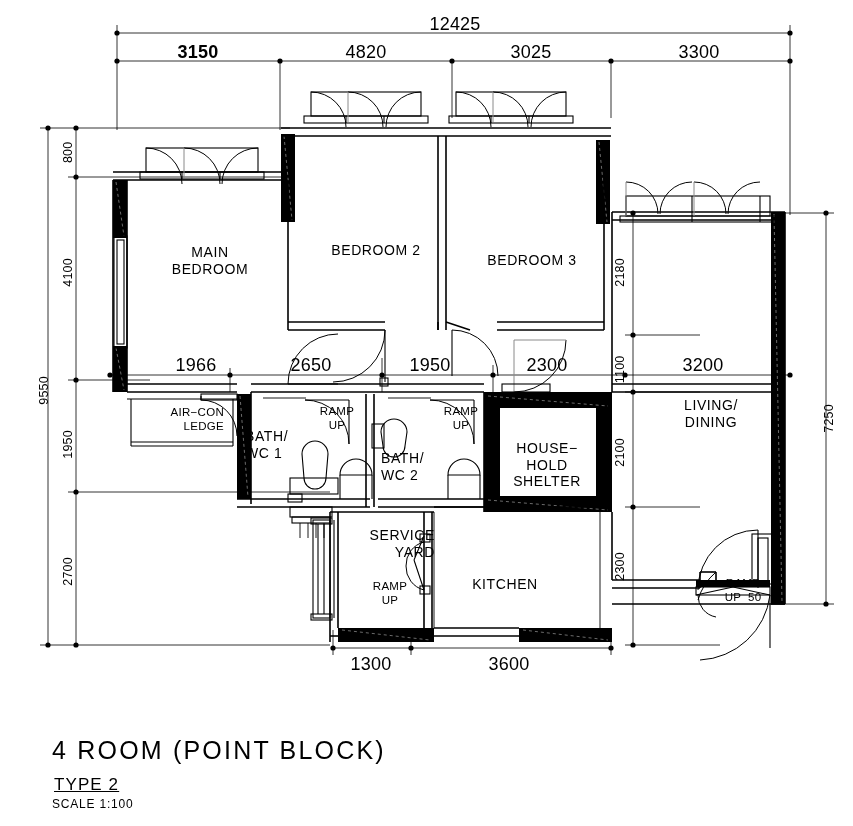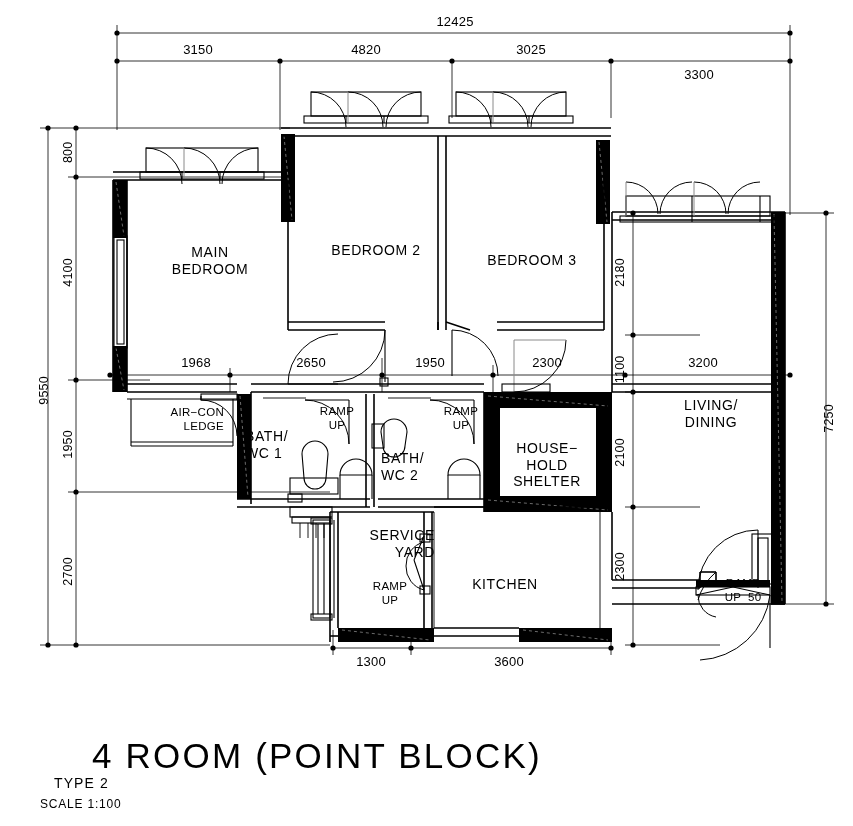--- a/index.html
+++ b/index.html
@@ -4,26 +4,26 @@
 <style>
   html,body{margin:0;padding:0;background:#ffffff;}
   body{width:853px;height:826px;position:relative;overflow:hidden;
        font-family:"Liberation Sans",sans-serif;color:#000;}
   #plan{position:absolute;left:0;top:0;width:853px;height:826px;}
   .ttl{position:absolute;left:0;top:0;width:853px;height:826px;pointer-events:none;}
   .lbl{position:absolute;white-space:pre;text-align:center;line-height:1.18;
        font-family:"Liberation Sans",sans-serif;color:#000;}
   .rm{font-size:14px;letter-spacing:.6px;}
   .sm{font-size:11.5px;letter-spacing:.3px;}
-  .dim{font-size:13px;letter-spacing:.2px;}
+  .dim{font-size:18px;letter-spacing:.2px;}
   .dimv{font-size:12.5px;letter-spacing:.2px;transform-origin:50% 50%;
         transform:rotate(-90deg);}
-  .title-main{position:absolute;left:52px;top:736px;font-size:35px;letter-spacing:2.2px;margin-left:40px;}
-  .title-sub{position:absolute;left:54px;top:775px;font-size:14px;letter-spacing:1.1px;}
-  .title-scale{position:absolute;left:40px;top:797px;font-size:12px;letter-spacing:.8px;}
+  .title-main{position:absolute;left:52px;top:736px;font-size:25px;letter-spacing:2.2px;}
+  .title-sub{position:absolute;left:54px;top:775px;font-size:17px;letter-spacing:1.1px;text-decoration:underline;}
+  .title-scale{position:absolute;left:52px;top:797px;font-size:12px;letter-spacing:.8px;}
 </style>
 </head>
 <body>
 
 <svg id="plan" viewBox="0 0 853 826">
   <defs>
     <style>
       .w{fill:none;stroke:#000;stroke-width:1.6;}
       .t{fill:none;stroke:#000;stroke-width:1.1;}
       .th{fill:none;stroke:#000;stroke-width:0.9;}
@@ -371,32 +371,32 @@
 <div class="lbl sm" style="left:311px;top:405px;width:52px;">RAMP
 UP</div>
 <div class="lbl sm" style="left:435px;top:405px;width:52px;">RAMP
 UP</div>
 <div class="lbl sm" style="left:364px;top:580px;width:52px;">RAMP
 UP</div>
 <div class="lbl sm" style="left:707px;top:577px;width:72px;">RAMP
 UP  50</div>
 
 <div class="lbl dim" style="left:415px;top:14px;width:80px;">12425</div>
-<div class="lbl dim" style="left:168px;top:42px;width:60px;">3150</div>
+<div class="lbl dim" style="left:168px;top:42px;width:60px;font-weight:bold;">3150</div>
 <div class="lbl dim" style="left:336px;top:42px;width:60px;">4820</div>
 <div class="lbl dim" style="left:501px;top:42px;width:60px;">3025</div>
-<div class="lbl dim" style="left:669px;top:42px;width:60px;margin-top:25px;">3300</div>
+<div class="lbl dim" style="left:669px;top:42px;width:60px;">3300</div>
 
 <div class="lbl dimv" style="left:14px;top:383px;width:60px;">9550</div>
 <div class="lbl dimv" style="left:38px;top:145px;width:60px;">800</div>
 <div class="lbl dimv" style="left:38px;top:265px;width:60px;">4100</div>
 <div class="lbl dimv" style="left:38px;top:437px;width:60px;">1950</div>
 <div class="lbl dimv" style="left:38px;top:564px;width:60px;">2700</div>
 
-<div class="lbl dim" style="left:166px;top:355px;width:60px;">1968</div>
+<div class="lbl dim" style="left:166px;top:355px;width:60px;">1966</div>
 <div class="lbl dim" style="left:281px;top:355px;width:60px;">2650</div>
 <div class="lbl dim" style="left:400px;top:355px;width:60px;">1950</div>
 <div class="lbl dim" style="left:517px;top:355px;width:60px;">2300</div>
 <div class="lbl dim" style="left:673px;top:355px;width:60px;">3200</div>
 
 <div class="lbl dimv" style="left:590px;top:265px;width:60px;">2180</div>
 <div class="lbl dimv" style="left:590px;top:362px;width:60px;">1100</div>
 <div class="lbl dimv" style="left:590px;top:445px;width:60px;">2100</div>
 <div class="lbl dimv" style="left:590px;top:559px;width:60px;">2300</div>
 <div class="lbl dimv" style="left:799px;top:411px;width:60px;">7250</div>

